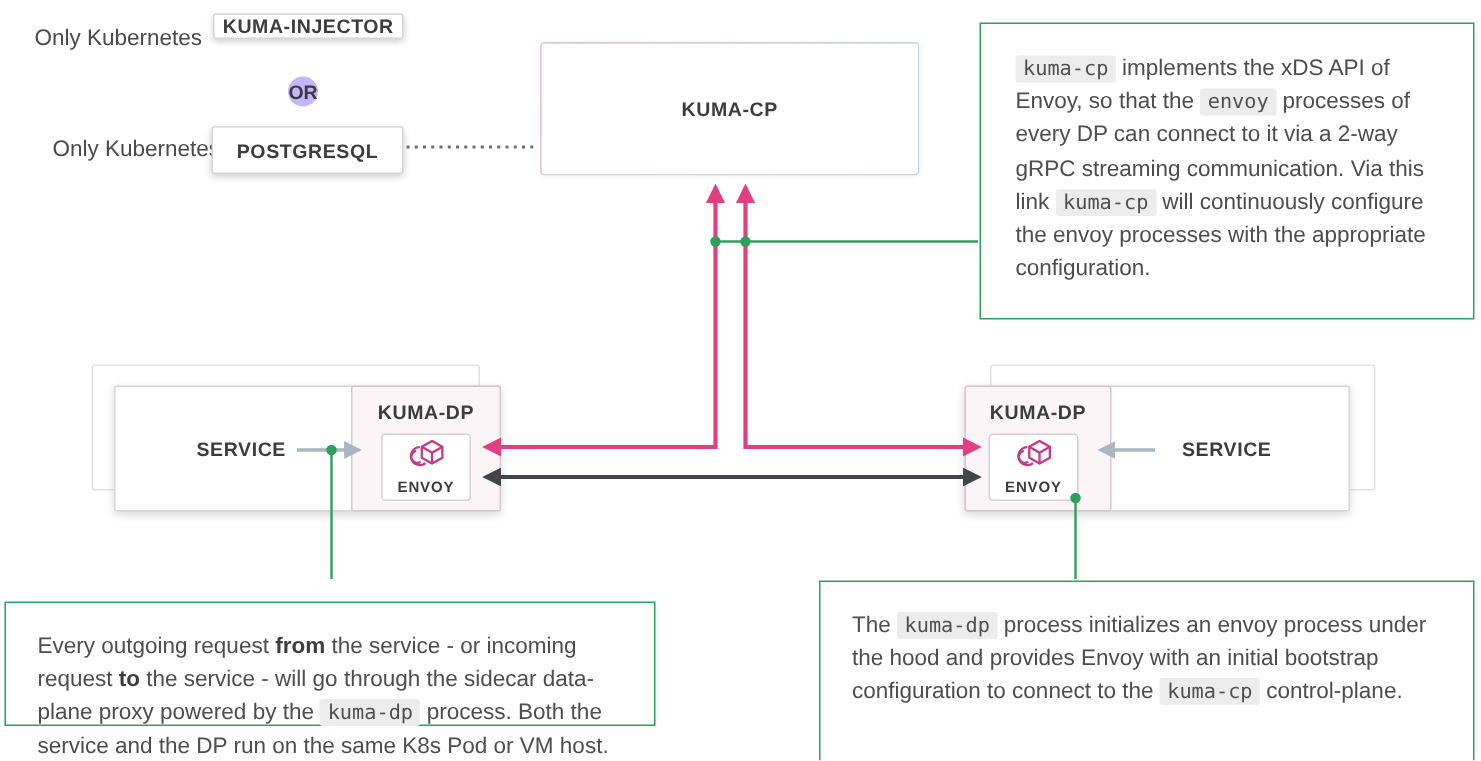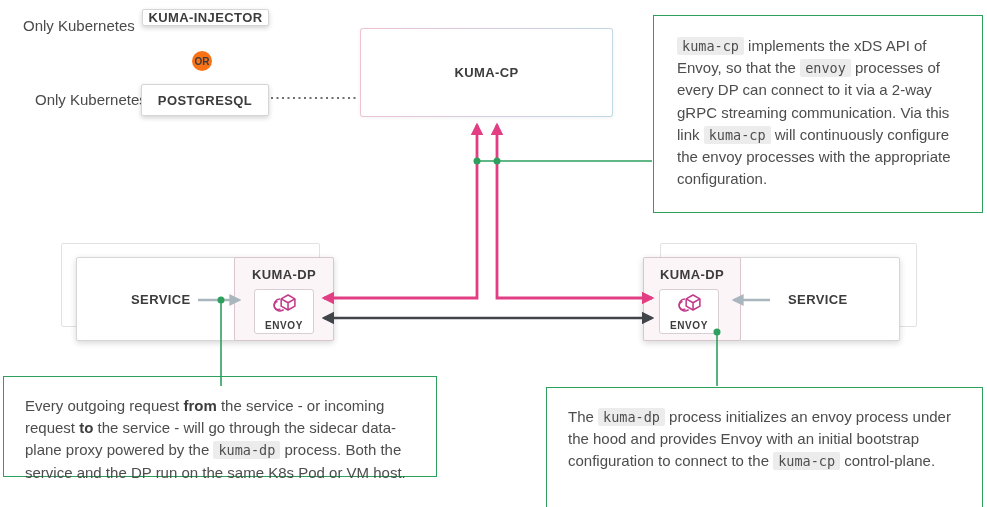--- a/index.html
+++ b/index.html
@@ -16,23 +16,23 @@
   
   .node{
     background:#fff;border:1px solid #d6d6d6;border-radius:2px;
     box-shadow:0 2px 5px rgba(0,0,0,.18);
     display:flex;align-items:center;justify-content:center;
   }
   .node-label{font-size:13px;font-weight:bold;color:#3c3c3c;letter-spacing:.4px;white-space:nowrap;}
 
   
   .or-badge{
-    width:20px;height:20px;border-radius:50%;background:#f97316;
+    width:20px;height:20px;border-radius:50%;background:#c4b5fd;
     display:flex;align-items:center;justify-content:center;
-    font-size:10px;font-weight:bold;color:#3c3c3c;
+    font-size:13px;font-weight:bold;color:#3c3c3c;
   }
 
   
   .cp-box{
     border:1px solid transparent;border-radius:3px;
     background:linear-gradient(#fff,#fff) padding-box,
                linear-gradient(100deg,#efc3d3 0%,#d9cbe0 45%,#bfd9e4 100%) border-box;
     box-shadow:0 1px 4px rgba(0,0,0,.05);
     display:flex;align-items:center;justify-content:center;
   }
@@ -124,21 +124,21 @@
       <svg width="26" height="21" viewBox="0 0 32 26" fill="none" stroke="#c2398a" stroke-width="1.9" stroke-linejoin="round">
         <path d="M21 2.5 l8.5 4.8 v9 l-8.5 4.8 l-8.5 -4.8 v-9 z"></path>
         <path d="M12.5 7.3 l8.5 4.8 l8.5 -4.8 M21 12.1 v9"></path>
         <path d="M11 7.5 a7.4 7.4 0 1 0 4.6 13.2"></path>
         <path d="M8 10.6 a5 5 0 1 0 3.6 9.1"></path>
       </svg>
     </span>
     <span class="envoy-label">ENVOY</span>
   </div>
 
-  <div class="abs annotation" style="left:3px;top:376px;width:434px;height:101px;">
+  <div class="abs annotation" style="left:3px;top:401px;width:434px;height:83px;">
     <div class="inner" style="padding:18px 21px;"><span>Every outgoing request </span><span class="b">from</span><span> the service - or incoming request </span><span class="b">to</span><span> the service - will go through the sidecar data-plane proxy powered by the </span><span class="code">kuma-dp</span><span> process. Both the service and the DP run on the same K8s Pod or VM host.</span></div>
   </div>
   <div class="abs annotation" style="left:546px;top:387px;width:437px;height:137px;">
     <div class="inner" style="padding:18px 21px;"><span>The </span><span class="code">kuma-dp</span><span> process initializes an envoy process under the hood and provides Envoy with an initial bootstrap configuration to connect to the </span><span class="code">kuma-cp</span><span> control-plane.</span></div>
   </div>
 
   <svg class="connectors" width="987" height="507" viewBox="0 0 987 507">
     <defs>
       <marker id="m-pink" viewBox="0 0 10 10" refX="8" refY="5" markerWidth="4.6" markerHeight="4.6" orient="auto-start-reverse">
           <path d="M0 0 L10 5 L0 10 z" fill="#e23e83"></path>

